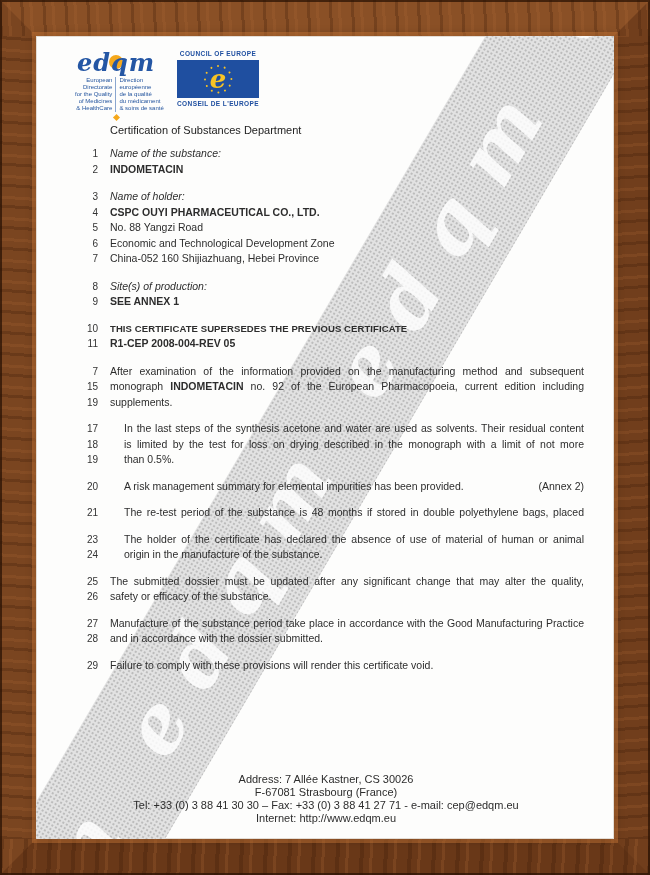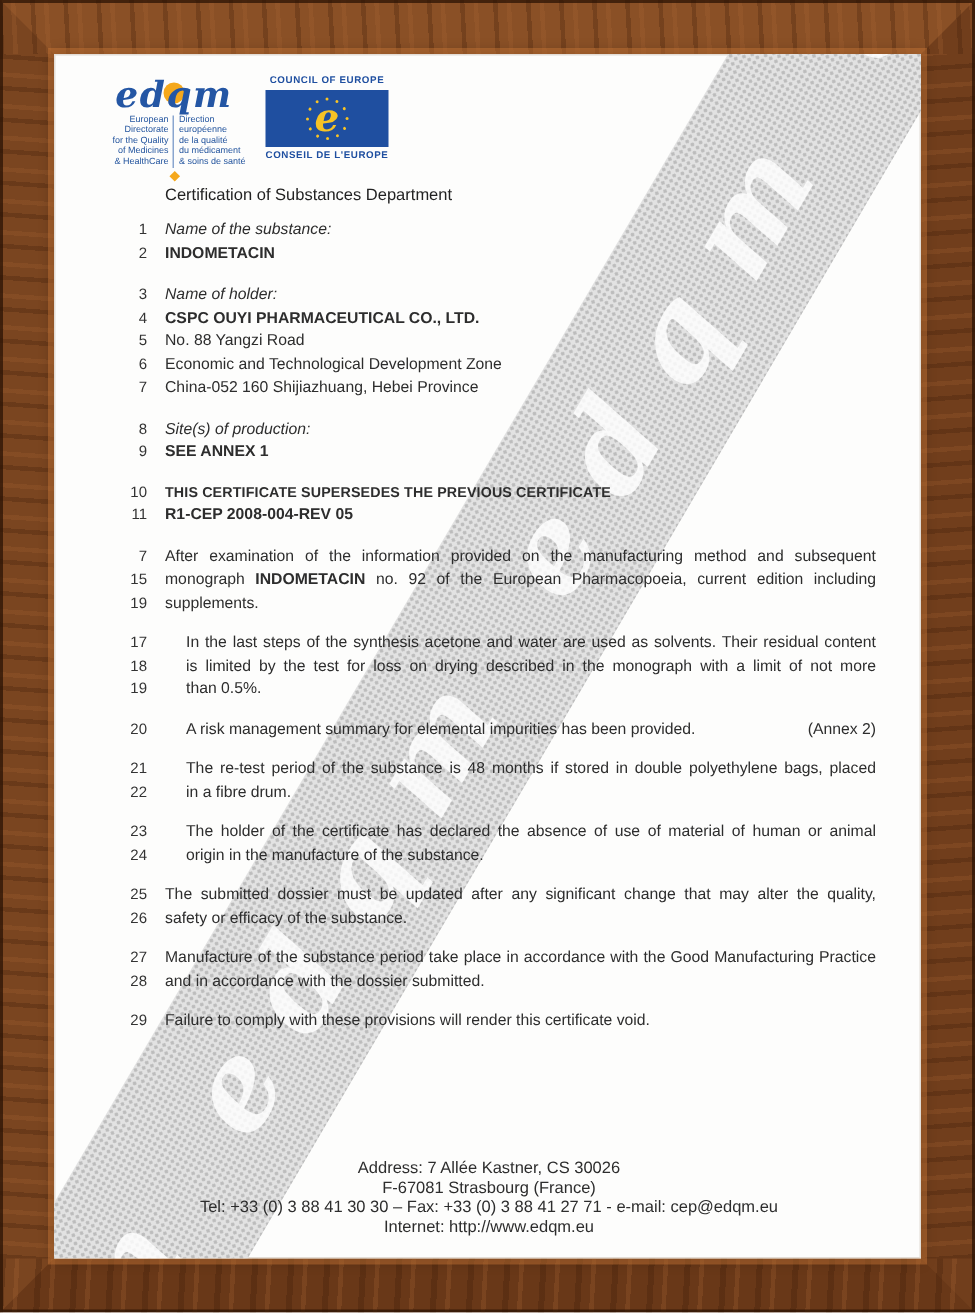--- a/index.html
+++ b/index.html
@@ -232,24 +232,20 @@
             <span class="txt with-right">
               <span>A risk management summary for elemental impurities has been provided.</span>
               <span class="right-note">(Annex 2)</span>
             </span>
           </div>
           <div class="gap" style="height: 11px;"></div>
           <div class="row indent just">
             <span class="num">21</span>
             <span class="txt">The re-test period of the substance is 48 months if stored in double polyethylene bags, placed</span>
           </div>
-          <div class="row indent">
-            <span class="num">22</span>
-            <span class="txt">in a fibre drum.</span>
-          </div>
           <div class="gap" style="height: 11px;"></div>
           <div class="row indent just">
             <span class="num">23</span>
             <span class="txt">The holder of the certificate has declared the absence of use of material of human or animal</span>
           </div>
           <div class="row indent">
             <span class="num">24</span>
             <span class="txt">origin in the manufacture of the substance.</span>
           </div>
           <div class="gap" style="height: 11px;"></div>

